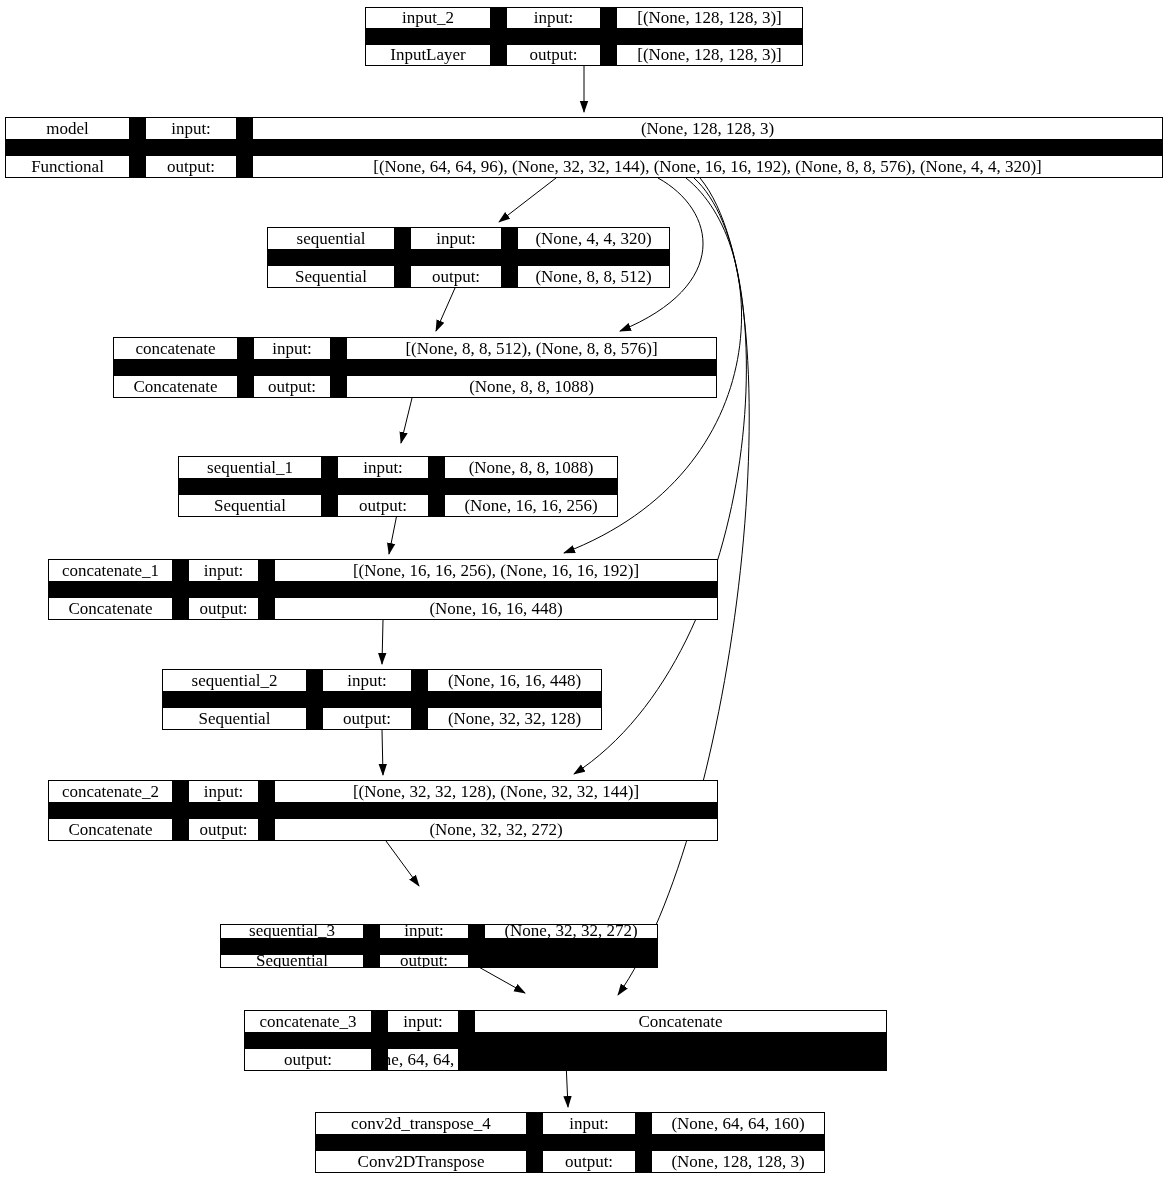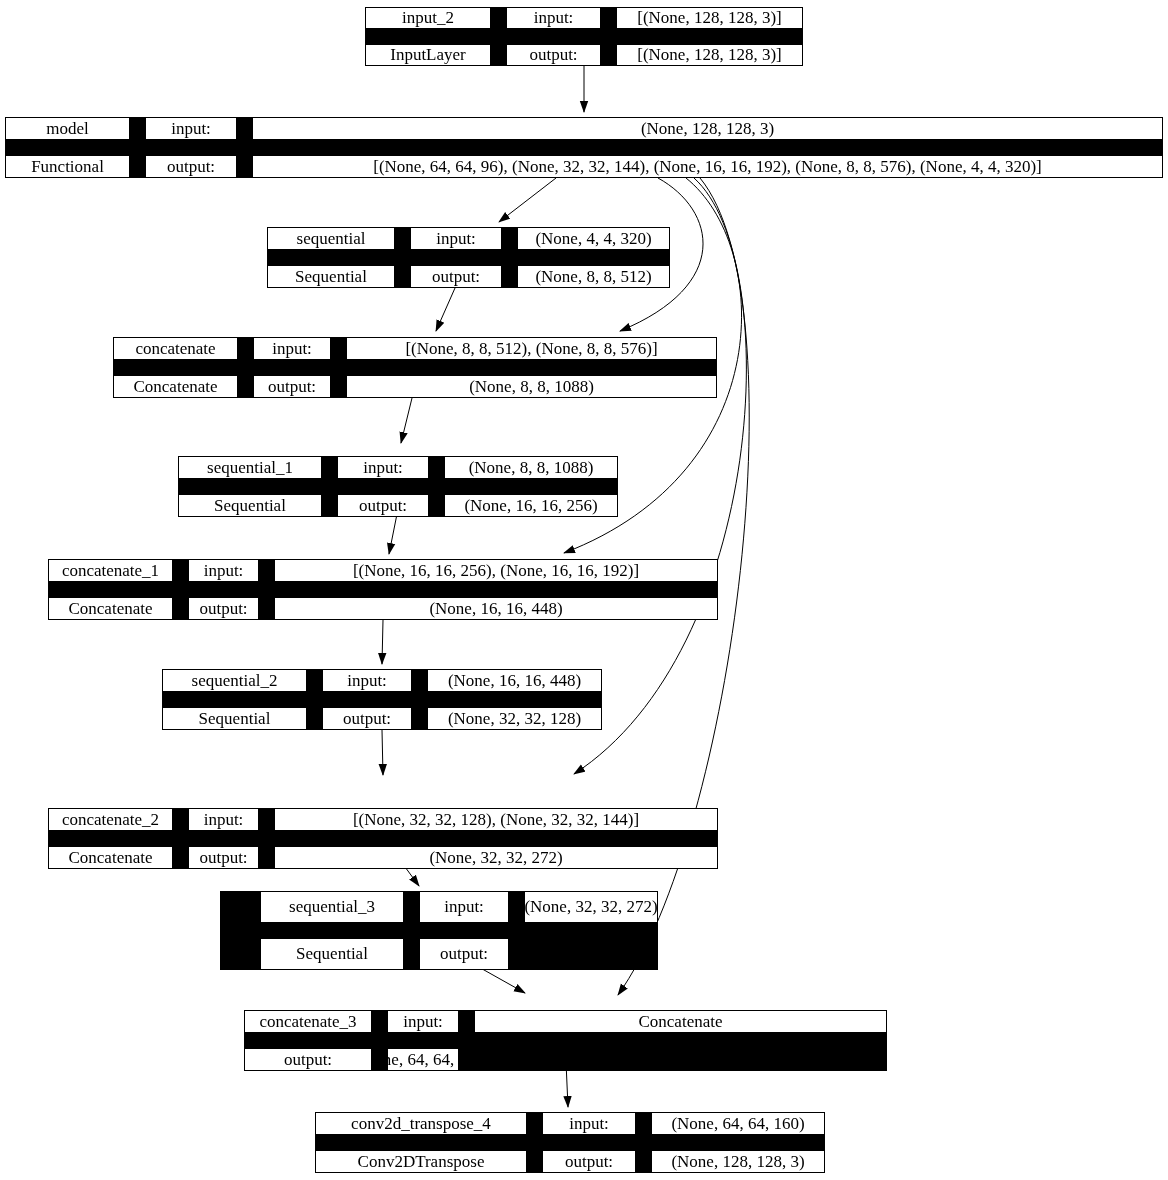--- a/index.html
+++ b/index.html
@@ -122,30 +122,30 @@
 
   <div class="node" style="left:162px;top:669px;width:440px;height:61px;--c1:143px;--c2:88px;">
     <div class="cell">sequential_2</div>
     <div class="cell">input:</div>
     <div class="cell">(None, 16, 16, 448)</div>
     <div class="cell">Sequential</div>
     <div class="cell">output:</div>
     <div class="cell">(None, 32, 32, 128)</div>
   </div>
 
-  <div class="node" style="left:48px;top:808px;width:670px;height:61px;--c1:123px;--c2:69px;">
+  <div class="node" style="left:48px;top:780px;width:670px;height:61px;--c1:123px;--c2:69px;">
     <div class="cell">concatenate_2</div>
     <div class="cell">input:</div>
     <div class="cell">[(None, 32, 32, 128), (None, 32, 32, 144)]</div>
     <div class="cell">Concatenate</div>
     <div class="cell">output:</div>
     <div class="cell">(None, 32, 32, 272)</div>
   </div>
 
-  <div class="node" style="left:220px;top:891px;width:438px;height:79px;padding-left:40px;--c1:142px;--c2:88px;">
+  <div class="node" style="left:220px;top:924px;width:438px;height:44px;--c1:142px;--c2:88px;">
     <div class="cell">sequential_3</div>
     <div class="cell">input:</div>
     <div class="cell">(None, 32, 32, 272)</div>
     <div class="cell">Sequential</div>
     <div class="cell">output:</div>
   </div>
 
   <div class="node" style="left:244px;top:1001px;width:643px;height:61px;margin-top:9px;--c1:126px;--c2:70px;">
     <div class="cell">concatenate_3</div>
     <div class="cell">input:</div>

